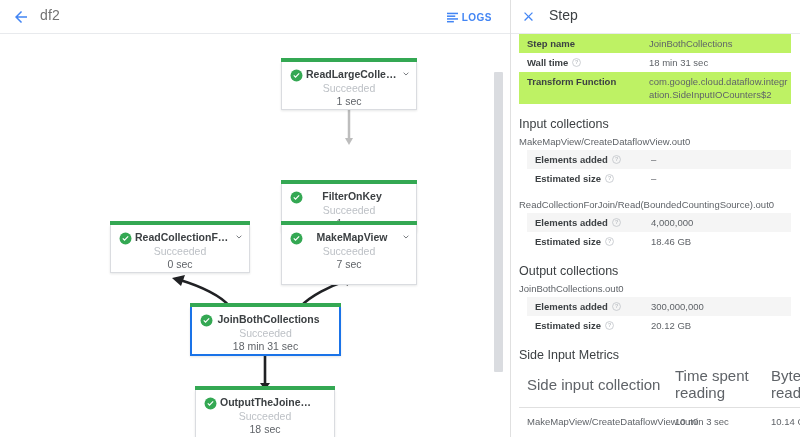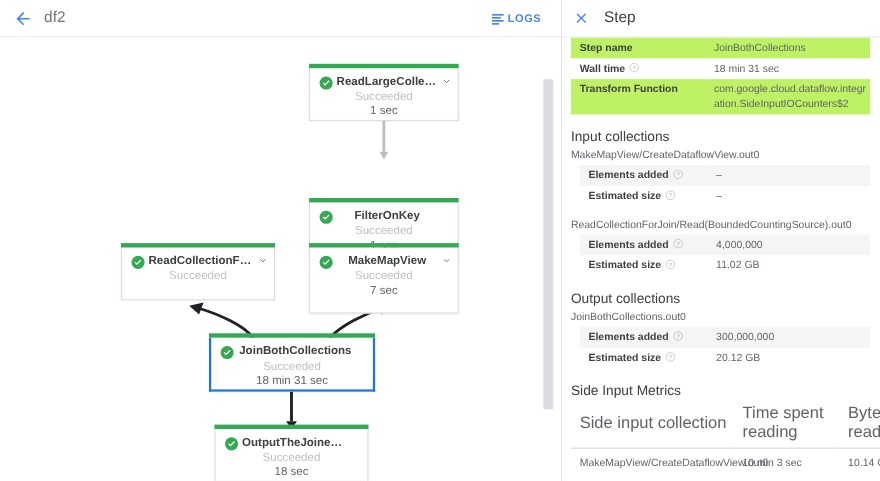--- a/index.html
+++ b/index.html
@@ -140,20 +140,21 @@
             <div class="tm">1 sec</div>
           </div>
           <div class="node" style="left: 110px; top: 191px; width: 140px; height: 48px;">
             <div class="topbar"></div>
             <svg viewBox="0 0 24 24" class="check">
               <circle cx="12" cy="12" r="11" fill="#34a853"></circle>
               <path d="M10.2 16.4l-4-4 1.5-1.5 2.5 2.5 6-6 1.5 1.5z" fill="#fff"></path>
             </svg>
             <div class="nm">ReadCollectionForJoin</div>
             <div class="st">Succeeded</div>
+            <div class="tm">0 sec</div>
             <svg viewBox="0 0 24 24" class="chev">
               <path d="M7 9.5l5 5 5-5" stroke="#5f6368" stroke-width="2" fill="none" stroke-linecap="round"></path>
             </svg>
           </div>
           <div class="node" style="left: 281px; top: 191px; width: 136px; height: 60px;">
             <div class="topbar"></div>
             <svg viewBox="0 0 24 24" class="check">
               <circle cx="12" cy="12" r="11" fill="#34a853"></circle>
               <path d="M10.2 16.4l-4-4 1.5-1.5 2.5 2.5 6-6 1.5 1.5z" fill="#fff"></path>
             </svg>
@@ -254,21 +255,21 @@
                     <circle cx="12" cy="12" r="10.5" fill="none" stroke="#bdc1c6" stroke-width="2"></circle>
                     <text x="12" y="17" font-size="14" text-anchor="middle" fill="#bdc1c6" font-family="Liberation Sans, sans-serif">?</text>
                   </svg></td>
                 <td class="v">4,000,000</td>
               </tr>
               <tr>
                 <td class="k">Estimated size<svg class="info-ico" viewBox="0 0 24 24">
                     <circle cx="12" cy="12" r="10.5" fill="none" stroke="#bdc1c6" stroke-width="2"></circle>
                     <text x="12" y="17" font-size="14" text-anchor="middle" fill="#bdc1c6" font-family="Liberation Sans, sans-serif">?</text>
                   </svg></td>
-                <td class="v">11.02 GB</td>
+                <td class="v">18.46 GB</td>
               </tr>
             </tbody>
           </table>
         </div>
 
       <div class="sec-title">Output collections</div>
       <div id="output-collections">
           <div class="coll-name">JoinBothCollections.out0</div>
           <table class="coll-table">
             <tbody>

